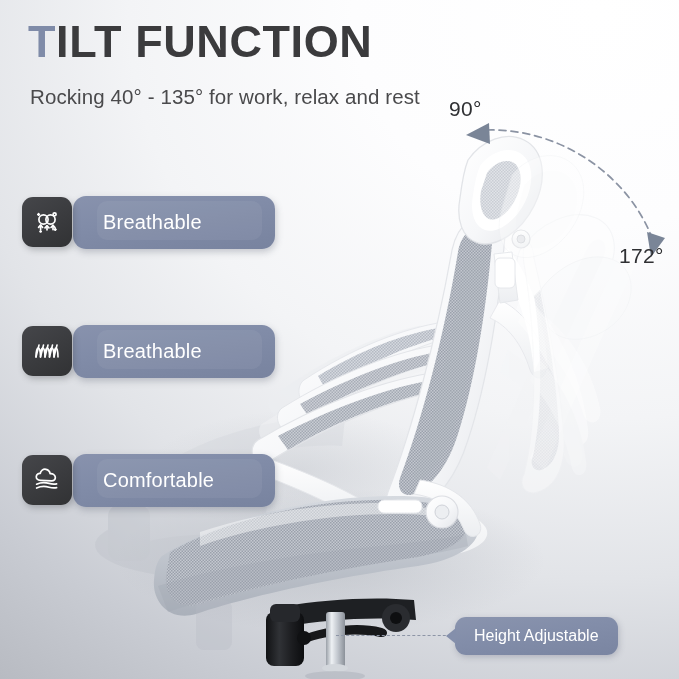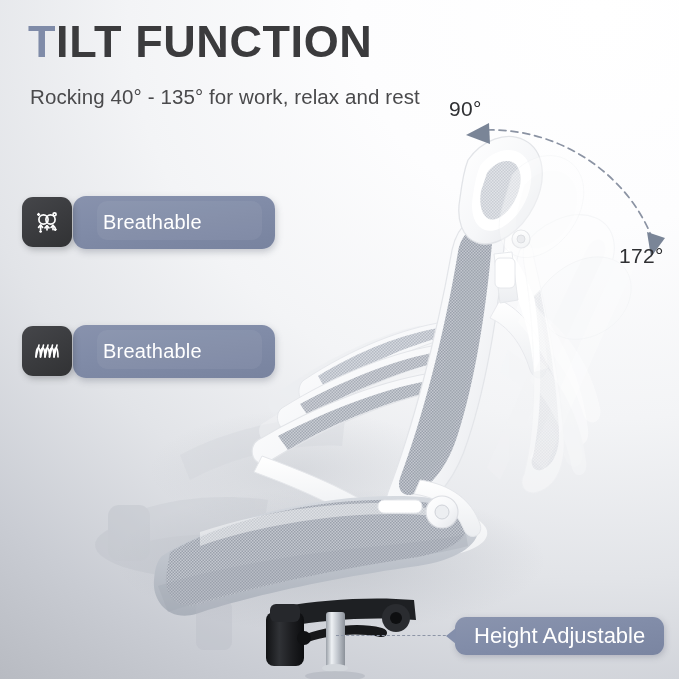--- a/index.html
+++ b/index.html
@@ -143,21 +143,21 @@
     left: 455px;
     top: 617px;
     height: 38px;
     padding: 0 19px;
     border-radius: 11px;
     background: linear-gradient(172deg, #8a94ae 0%, #828da9 45%, #7a85a1 100%);
     box-shadow: 1px 2px 6px rgba(70,75,95,0.26);
     display: flex;
     align-items: center;
     color: #ffffff;
-    font-size: 22px;
+    font-size: 16px;
     white-space: nowrap;
   }
   .callout-tail {
     position: absolute;
     left: -9px;
     top: 50%;
     margin-top: -8px;
     width: 0; height: 0;
     border-top: 8px solid transparent;
     border-bottom: 8px solid transparent;
@@ -456,20 +456,32 @@
       <div class="badge-icon">
         <svg width="32" height="30" viewBox="0 0 32 30" fill="none" stroke="#ffffff" stroke-width="1.6" stroke-linecap="round" stroke-linejoin="round">
           <path d="M5 21 C5 9 9.5 9 9.5 21 C9.5 9 14 9 14 21 C14 9 18.5 9 18.5 21
                    C18.5 9 23 9 23 21 C23 9 27 9 27 21"></path>
           <path d="M5 21 L8 9 M9.5 21 L12.5 9 M14 21 L17 9 M18.5 21 L21.5 9 M23 21 L26 9"></path>
         </svg>
       </div>
       <div class="badge-label">Breathable</div>
     </div>
 
+    <div class="badge">
+      <div class="badge-icon">
+        <svg width="31" height="30" viewBox="0 0 31 30" fill="none" stroke="#ffffff" stroke-width="1.7" stroke-linecap="round" stroke-linejoin="round">
+          <path d="M8.5 15.4 C5.6 15.4 4 13.6 4.3 11.4 C4.6 9.2 6.6 8.1 8.3 8.4
+                   C8.6 5.6 11.2 3.8 13.9 4.3 C16.2 4.7 17.8 6.5 18.1 8.6
+                   C20.6 8.2 23 9.8 23.3 12.1 C23.6 14.3 22 15.9 19.6 15.9 Z"></path>
+          <path d="M4.6 19.2 C8.2 17.6 13.4 17.4 17 18.4 C19.4 19.1 22 19.4 24.6 18.9"></path>
+          <path d="M4.6 23 C8.2 21.4 13.4 21.2 17 22.2 C19.4 22.9 22 23.2 24.6 22.7"></path>
+        </svg>
+      </div>
+      <div class="badge-label">Comfortable</div>
+    </div>
   </div>
 
   <svg class="arc-layer" viewBox="0 0 679 679" xmlns="http://www.w3.org/2000/svg">
     <path d="M487 130 C560 128 630 175 654 243" fill="none" stroke="#8b93a3" stroke-width="1.7" stroke-dasharray="7 5" stroke-linecap="round"></path>
     <polygon points="489,123 466,135 490,144" fill="#7a8597"></polygon>
     <polygon points="647,232 665,238 651,257" fill="#7a8597"></polygon>
   </svg>
 
   <div class="angle-label" id="angle-start-label">90°</div>
   <div class="angle-label" id="angle-end-label">172°</div>

